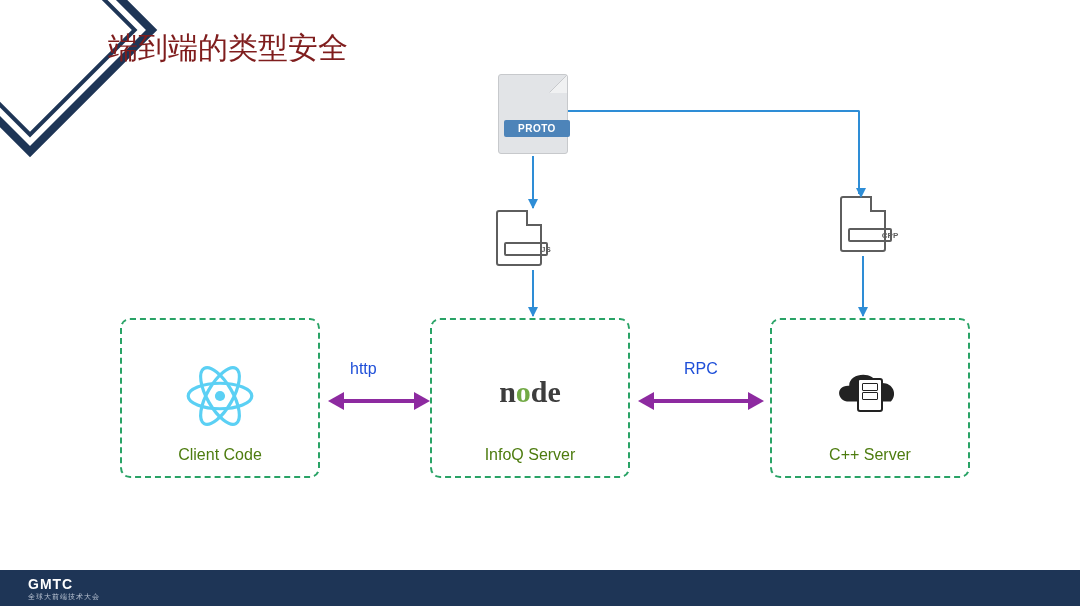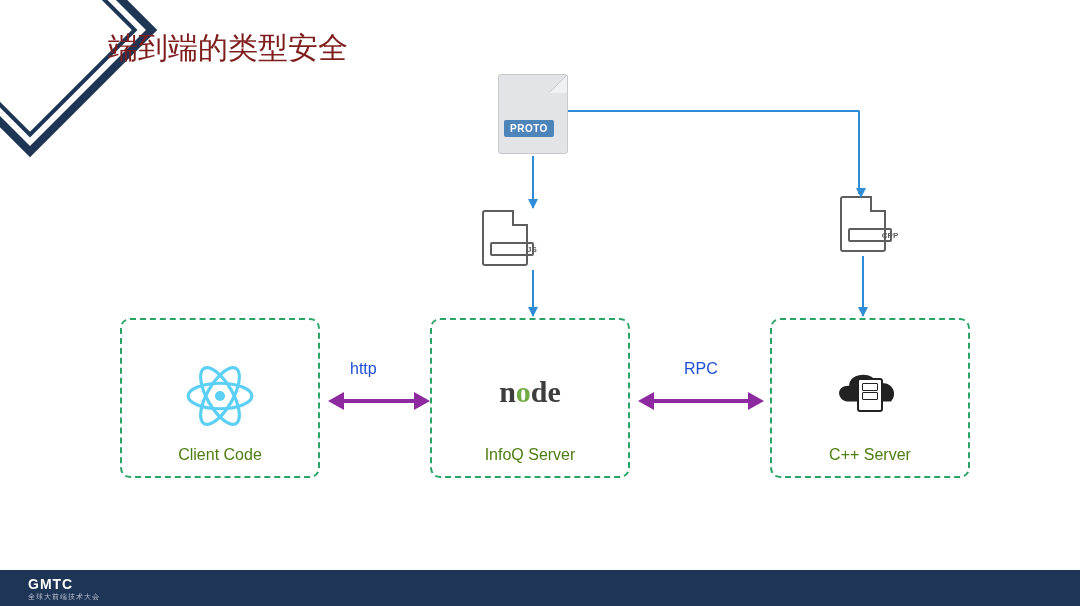--- a/index.html
+++ b/index.html
@@ -12,27 +12,27 @@
 
   .title { position: absolute; top: 28px; left: 108px; font-size: 30px; color: #7f1d1d; font-weight: 400; }
 
   
   .stage { position: absolute; top: 60px; left: 0; right: 0; bottom: 40px; }
 
   
   .proto-file { position: absolute; top: 14px; left: 498px; width: 70px; }
   .file-shape { position: relative; background: #e2e4e7; border: 1px solid #c7c9cc; border-radius: 3px; height: 80px; }
   .file-shape::before { content: ""; position: absolute; top: 0; right: 0; width: 18px; height: 18px; background: linear-gradient(135deg, transparent 49%, #c7c9cc 50%, #f0f1f2 52%); border-bottom-left-radius: 2px; }
-  .proto-badge { position: absolute; left: 6px; top: 46px; background: #4d84b9; color: #fff; font-size: 10px; font-weight: 700; padding: 3px 6px; border-radius: 2px; letter-spacing: .5px; }
+  .proto-badge { position: absolute; left: 6px; top: 46px; background: #4d84b9; color: #fff; font-size: 10px; font-weight: 700; padding: 3px 14px; border-radius: 2px; letter-spacing: .5px; }
 
   
   .small-file { position: absolute; width: 46px; height: 56px; border: 2px solid #5e5e5e; border-radius: 3px; background: #fff; }
   .small-file::before { content: ""; position: absolute; top: -2px; right: -2px; width: 14px; height: 14px; background: #fff; border-left: 2px solid #5e5e5e; border-bottom: 2px solid #5e5e5e; }
   .small-file .tag { position: absolute; top: 30px; left: 6px; right: 6px; height: 14px; border: 2px solid #5e5e5e; border-radius: 2px; font-size: 8px; font-weight: 700; display: flex; align-items: center; justify-content: center; color: #5e5e5e; padding-left: 40px; }
-  .js-file { top: 150px; left: 482px; }
+  .js-file { top: 150px; left: 496px; }
   .cpp-file { top: 136px; left: 840px; }
 
   
   .box { position: absolute; border: 2px dashed #29a366; border-radius: 10px; display: flex; flex-direction: column; align-items: center; justify-content: center; gap: 14px; }
   .box .caption { position: absolute; bottom: 12px; color: #4d7c0f; font-size: 16px; }
   .box-client { top: 258px; left: 120px; width: 200px; height: 160px; }
   .box-node   { top: 258px; left: 430px; width: 200px; height: 160px; }
   .box-cpp    { top: 258px; left: 770px; width: 200px; height: 160px; }
 
   

